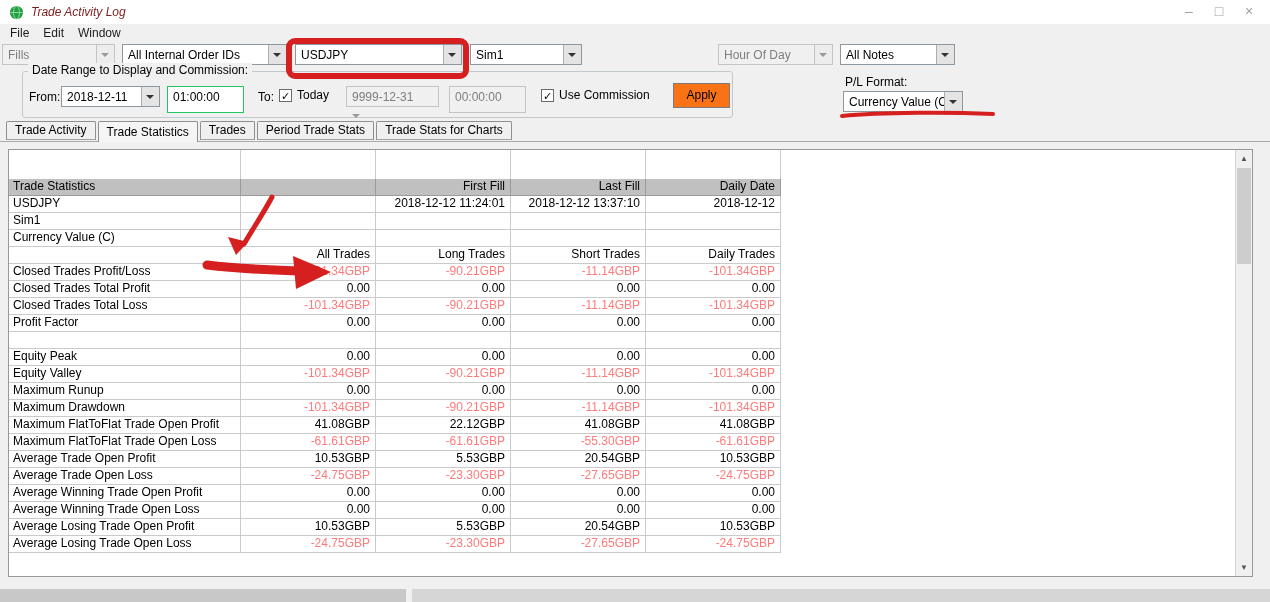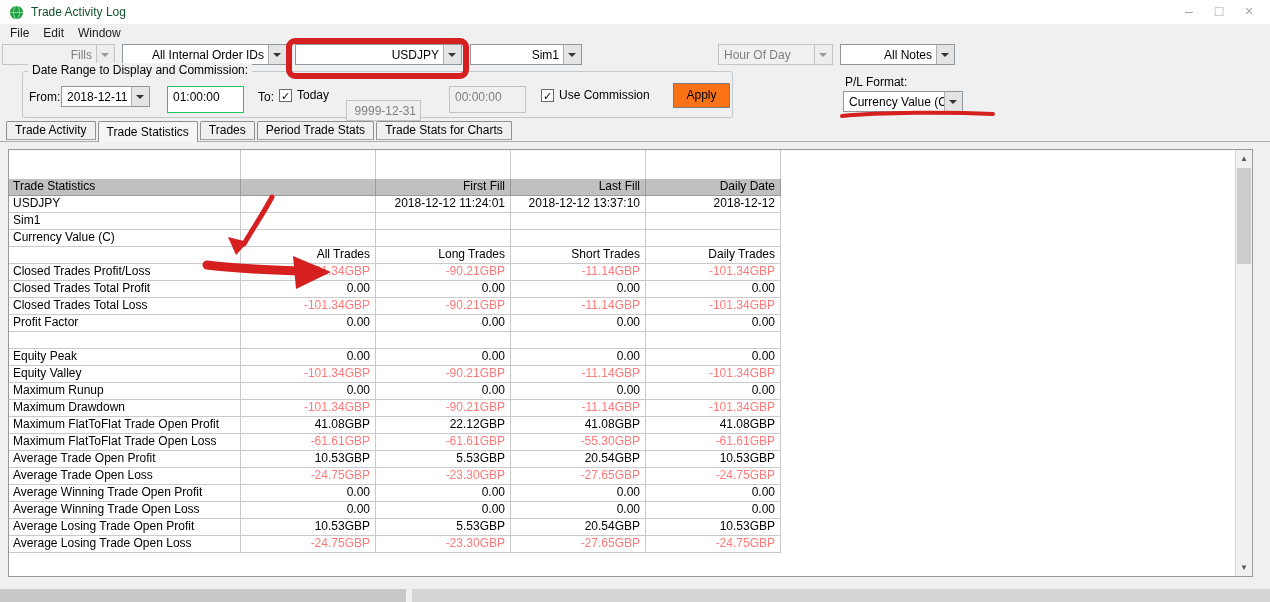--- a/index.html
+++ b/index.html
@@ -3,32 +3,32 @@
 <meta charset="utf-8">
 <style>
   html,body{margin:0;padding:0;}
   body{width:1270px;height:602px;position:relative;background:#f0f0f0;
        font-family:"Liberation Sans",sans-serif;font-size:12px;color:#000;overflow:hidden;}
 
   
   .titlebar{position:absolute;left:0;top:0;width:100%;height:24px;background:#ffffff;
             display:flex;align-items:center;}
   .app-icon{width:15px;height:15px;margin:0 7px 0 9px;flex:0 0 auto;}
-  .title-text{color:#14532d;font-size:12px;}
+  .title-text{color:#7f1d1d;font-size:12px;font-style:italic;}
   .win-controls{position:absolute;right:6px;top:0;height:24px;display:flex;}
   .win-btn{width:30px;text-align:center;line-height:22px;color:#9f9f9f;font-size:14px;cursor:default;}
 
   
   .menubar{position:absolute;left:0;top:24px;width:100%;height:19px;display:flex;
            padding-left:3px;box-sizing:border-box;}
   .menu-item{padding:2px 7px 0 7px;font-size:12px;color:#1b1b1b;}
 
   
   .combo{position:absolute;height:21px;background:#fff;border:1px solid #8f979e;display:flex;box-sizing:border-box;}
-  .combo .txt{flex:1;padding:3px 4px 0 5px;font-size:12px;white-space:nowrap;overflow:hidden;text-align:right;}
+  .combo .txt{flex:1;padding:3px 4px 0 5px;font-size:12px;white-space:nowrap;overflow:hidden;}
   .combo .dbtn{width:17px;background:#e4e4e4;border-left:1px solid #aeaeae;position:relative;flex:0 0 auto;}
   .combo .dbtn::after{content:"";position:absolute;left:4px;top:8px;border:4px solid transparent;border-top-color:#333;}
   .combo.disabled{background:#f0f0f0;border-color:#c4c4c4;color:#7e7e7e;}
   .combo.disabled .dbtn{background:#ededed;border-left-color:#c4c4c4;}
   .combo.disabled .dbtn::after{border-top-color:#9a9a9a;}
   .edit{position:absolute;height:27px;background:#fff;border:1px solid #22c55e;
         padding:3px 4px 0 5px;font-size:12px;box-sizing:border-box;white-space:nowrap;}
   .edit.disabled{background:#f0f0f0;border-color:#c4c4c4;color:#7e7e7e;}
   .label{position:absolute;font-size:12px;color:#000;white-space:nowrap;}
 
@@ -124,32 +124,32 @@
 </div>
 <div class="combo" style="left:840px;top:44px;width:115px;">
   <span class="txt">All Notes</span>
   <span class="dbtn"></span>
 </div>
 
 <div class="groupbox">
   <span class="legend">Date Range to Display and Commission:</span>
 
   <span class="label" style="left:6px;top:18px;">From:</span>
-  <div class="combo" style="left:38px;top:14px;width:89px;">
+  <div class="combo" style="left:38px;top:14px;width:99px;">
     <span class="txt">2018-12-11</span>
     <span class="dbtn"></span>
   </div>
   <div class="edit" style="left:144px;top:14px;width:77px;">01:00:00</div>
 
   <span class="label" style="left:235px;top:18px;">To:</span>
   <div class="checkbox" style="left:256px;top:16px;">
     <span class="cbox">✓</span>
     <span>Today</span>
   </div>
-  <div class="combo disabled" style="left:323px;top:28px;width:75px;flex-direction:column;">
+  <div class="combo disabled" style="left:323px;top:14px;width:93px;flex-direction:column;">
     <span class="txt">9999-12-31</span>
     <span class="dbtn"></span>
   </div>
   <div class="edit disabled" style="left:426px;top:14px;width:77px;">00:00:00</div>
 
   <div class="checkbox" style="left:518px;top:16px;">
     <span class="cbox">✓</span>
     <span>Use Commission</span>
   </div>
   <div class="pushbtn" style="left:650px;top:11px;width:57px;height:25px;">Apply</div>

